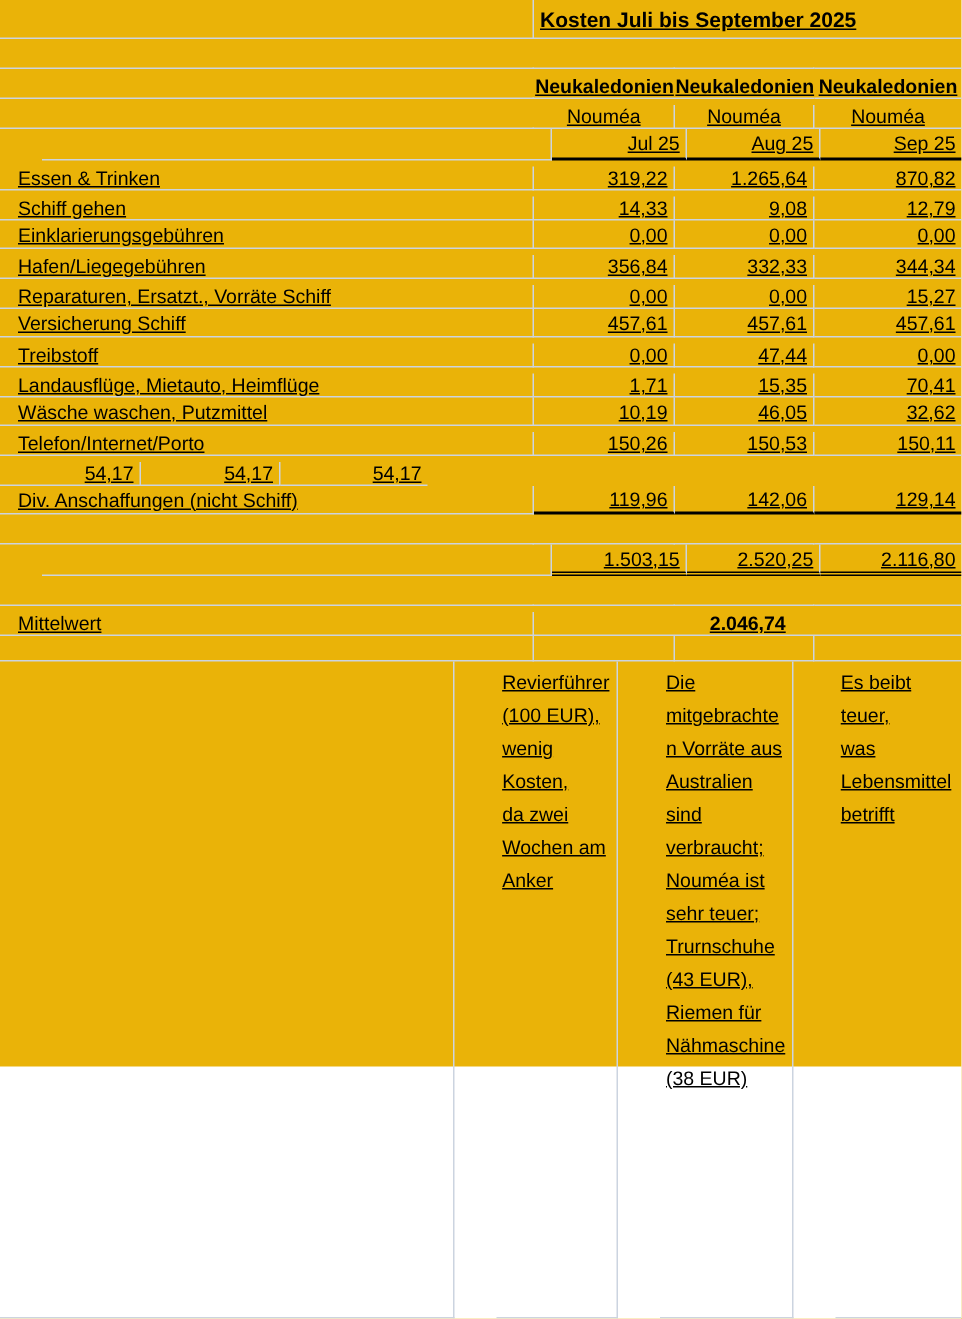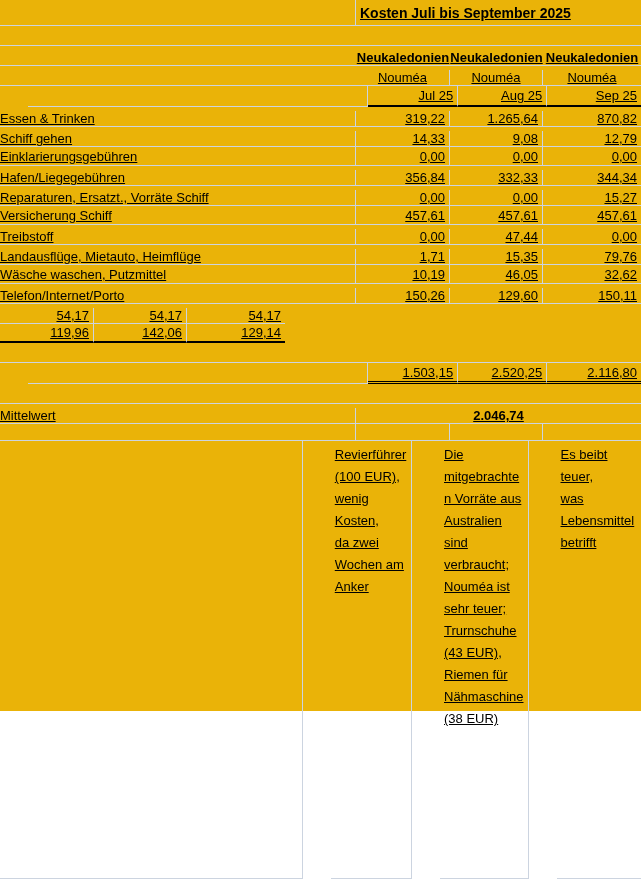--- a/index.html
+++ b/index.html
@@ -18,21 +18,21 @@
     white-space: nowrap; overflow: visible;
   }
   .c0 { width: 356px; }
   .c1 { width: 94px; }
   .c2 { width: 93px; }
   .c3 { width: 98px; border-right: none; }
   .cm { width: 285px; border-right: none; }
   .r26 { height: 26px; } .r21 { height: 21px; padding-left: 28px; } .r20 { height: 20px; align-items: flex-end; }
   .r19 { height: 19px; } .r17 { height: 17px; }
   .num { justify-content: flex-end; padding-right: 4px; }
-  .lbl { padding-left: 0; }
+  .lbl { padding-left: 12px; }
   .ctr { justify-content: center; }
   .bold { font-weight: 700; }
   .no-br { border-right: none; }
   .title-cell { font-weight: 700; font-size: 14px; padding-left: 4px; }
   .bb-black { border-bottom: 2px solid #000; }
   .bb-double { border-bottom: 3px double #000; }
   .notes-row { height: 438px; gap: 28px; }
   .notes-row .cell { align-items: flex-start; }
   .note {
     display: block; padding: 3px 4px 0 4px;
@@ -116,40 +116,41 @@
   <div class="row r20">
     <div class="cell c0 lbl">Treibstoff</div>
     <div class="cell c1 num">0,00</div>
     <div class="cell c2 num">47,44</div>
     <div class="cell c3 num">0,00</div>
   </div>
   <div class="row r20">
     <div class="cell c0 lbl">Landausflüge, Mietauto, Heimflüge</div>
     <div class="cell c1 num">1,71</div>
     <div class="cell c2 num">15,35</div>
-    <div class="cell c3 num">79,76</div>
+    <div class="cell c3 num">70,41</div>
   </div>
   <div class="row r19">
     <div class="cell c0 lbl">Wäsche waschen, Putzmittel</div>
     <div class="cell c1 num">10,19</div>
     <div class="cell c2 num">46,05</div>
     <div class="cell c3 num">32,62</div>
   </div>
   <div class="row r20">
     <div class="cell c0 lbl">Telefon/Internet/Porto</div>
     <div class="cell c1 num">150,26</div>
-    <div class="cell c2 num">129,60</div>
+    <div class="cell c2 num">150,53</div>
     <div class="cell c3 num">150,11</div>
   </div>
   <div class="row r20">
     <div class="cell c1 num">54,17</div>
     <div class="cell c2 num">54,17</div>
     <div class="cell c3 num">54,17</div>
   </div>
   <div class="row r19">
+    <div class="cell c0 lbl">Div. Anschaffungen (nicht Schiff)</div>
     <div class="cell c1 num bb-black">119,96</div>
     <div class="cell c2 num bb-black">142,06</div>
     <div class="cell c3 num bb-black">129,14</div>
   </div>
 
   <div class="row r20">
     <div class="cell c0"></div>
     <div class="cell c1"></div>
     <div class="cell c2"></div>
     <div class="cell c3"></div>

